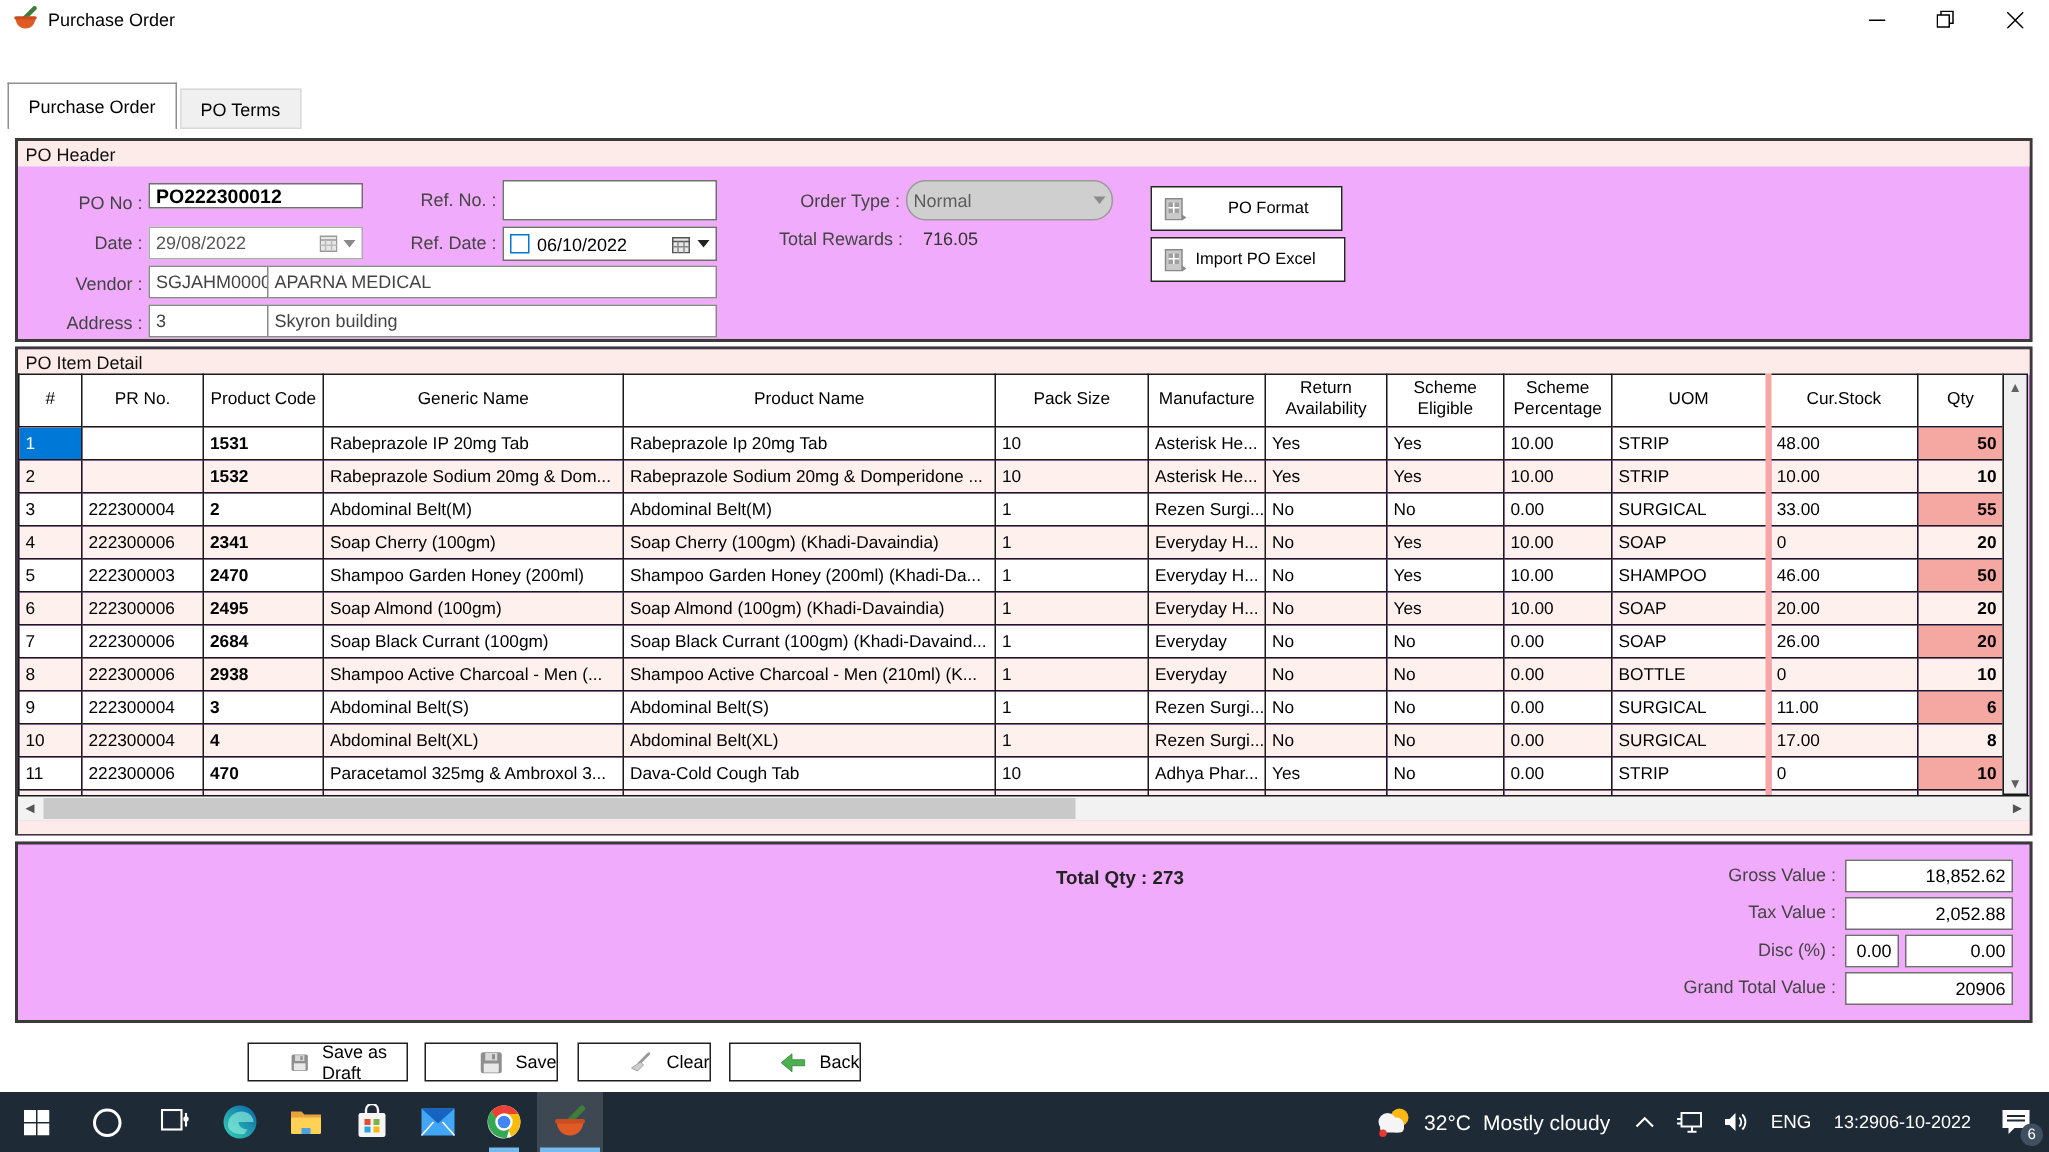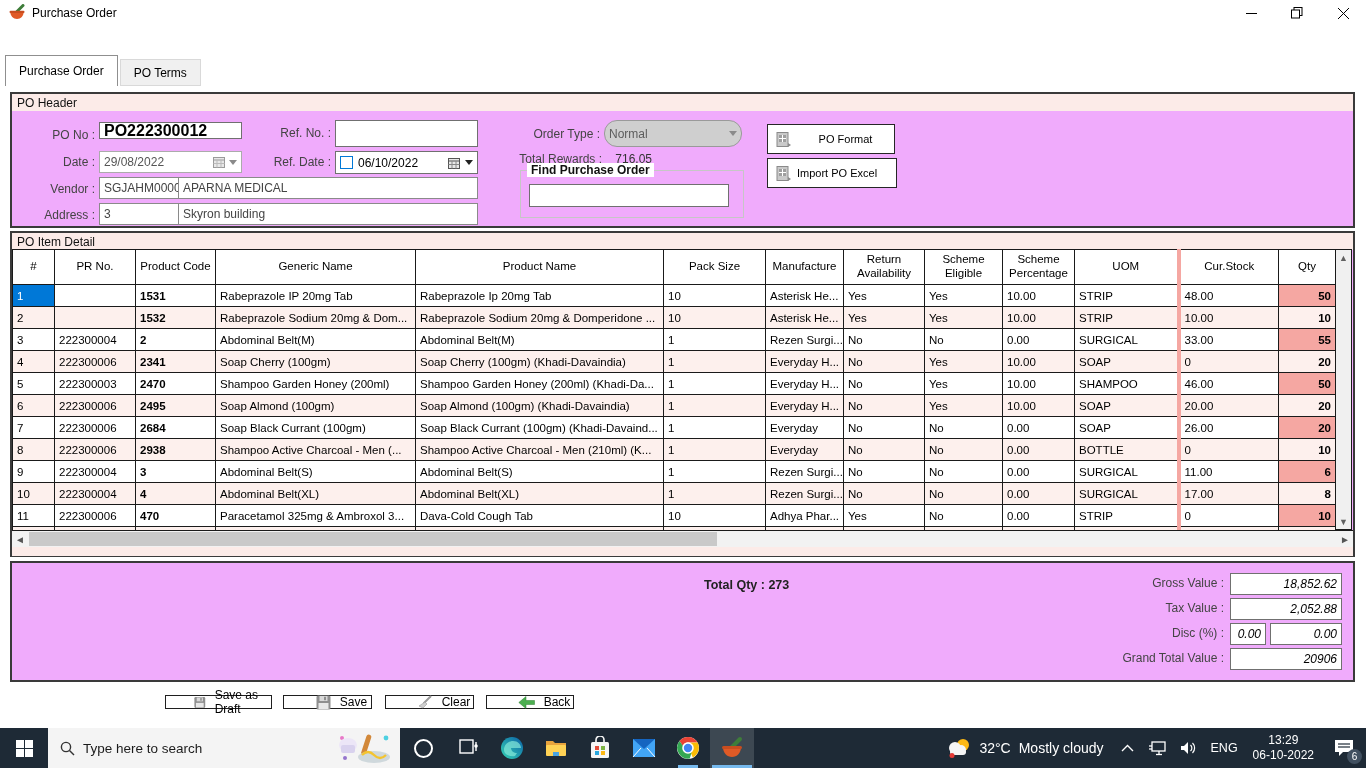--- a/index.html
+++ b/index.html
@@ -23,21 +23,21 @@
   .groupbox { position:absolute; background:#f0abfc; border:2px solid #3a3a3a; }
   .group-title { height:17px; background:#fcebe8; font-size:12px; color:#111; padding:2px 0 0 5px; }
   #po-header { left:10px; top:92px; width:1345px; height:136px; }
   #po-items  { left:10px; top:231px; width:1345px; height:326px; }
   #totals-box{ left:10px; top:561px; width:1345px; height:121px; }
 
   
   .flabel { position:absolute; font-size:12px; color:#444; text-align:right; }
   .tbox { position:absolute; border:1px solid #707070; background:#fff; font-size:12px; color:#000;
           font-family:"Liberation Sans",sans-serif; padding:0 4px; outline:none; }
-  #f-po-no { left:87px; top:28px; width:143px; height:17px; font-weight:bold; font-size:16px; }
+  #f-po-no { left:87px; top:28px; width:143px; height:17px; font-weight:bold; font-size:13px; }
   #f-date  { left:87px; top:57px; width:143px; height:22px; border-color:#ababab; color:#555; display:flex; align-items:center; }
   #f-vendor-code { left:87px; top:83px; width:80px; height:22px; border-color:#8a8a8a; color:#444; display:flex; align-items:center;}
   #f-vendor-name { left:166px; top:83px; width:300px; height:22px; border-color:#8a8a8a; color:#444; display:flex; align-items:center;}
   #f-addr-code { left:87px; top:109px; width:80px; height:22px; border-color:#8a8a8a; color:#444; display:flex; align-items:center;}
   #f-addr-name { left:166px; top:109px; width:300px; height:22px; border-color:#8a8a8a; color:#444; display:flex; align-items:center;}
   #f-ref-no  { left:323px; top:26px; width:143px; height:27px; }
   #f-ref-date{ left:323px; top:57px; width:143px; height:23px; display:flex; align-items:center; gap:5px; }
   #f-order-type { left:592px; top:26px; width:138px; height:27px; background:#cfcfcf; border-color:#9a9a9a;
                   color:#5d5d5d; display:flex; align-items:center;border-radius:13px; }
   .caret-down { width:0; height:0; border-left:4px solid transparent; border-right:4px solid transparent; border-top:5px solid #8a8a8a; }
@@ -72,51 +72,51 @@
   
   #hscroll { position:absolute; left:0; top:297px; width:1341px; height:17px; background:#f2f2f2; border-top:1px solid #1a1a1a; }
   .hs-arrow { position:absolute; top:0; width:16px; height:16px; display:flex; align-items:center; justify-content:center; color:#555; font-size:10px; }
   #hs-thumb { position:absolute; left:17px; top:1px; width:688px; height:14px; background:#c9c9c9; }
   #items-bottom-strip { position:absolute; left:0; top:314px; width:1341px; height:9px; background:#fcebe8; }
 
   
   #total-qty { position:absolute; left:692px; top:15px; font-size:12.5px; font-weight:bold; color:#222; }
   .tot-label { position:absolute; width:210px; left:1002px; text-align:right; font-size:12px; color:#444; }
   .tot-input { position:absolute; border:1px solid #707070; background:#fff; font-size:12px; color:#000;
-               text-align:center; padding:0 4px; height:22px; display:flex; align-items:center; justify-content:flex-end;font-style:italic; }
+               text-align:center; padding:0 4px; height:22px; display:flex; align-items:center; justify-content:flex-end; }
   #gross-in { left:1218px; top:10px;  width:112px; }
   #tax-in   { left:1218px; top:35px;  width:112px; }
   #disc-pct-in { left:1218px; top:60px; width:36px; }
   #disc-val-in { left:1258px; top:60px; width:72px; }
   #grand-in { left:1218px; top:85px; width:112px; }
 
   
-  .foot-btn { position:absolute; top:695px; height:14px; background:#fff; border:1px solid #1f1f1f;
-              display:flex; align-items:center; justify-content:center; gap:9px; font-size:12px; color:#000; cursor:default;padding-left:28px; }
+  .foot-btn { position:absolute; top:695px; height:26px; background:#fff; border:1px solid #1f1f1f;
+              display:flex; align-items:center; justify-content:flex-end; gap:9px; font-size:12px; color:#000; cursor:default;padding-left:28px; }
   #btn-save-draft { left:165px; width:107px; }
   #btn-save { left:283px; width:89px; }
   #btn-clear { left:385px; width:89px; }
   #btn-back { left:486px; width:88px; }
 
   
   #taskbar { position:absolute; left:0; bottom:0; width:1366px; height:40px; background:#1e2a36; display:flex; align-items:stretch; }
   .tb-item { display:flex; align-items:center; justify-content:center; }
   #tb-start { width:48px; }
   #tb-search { width:352px; background:#f4f4f4; display:flex; align-items:center; gap:8px; padding:0 6px 0 12px; position:relative; }
   #tb-search input { flex:1; border:none; background:transparent; font-size:13.5px; color:#202124; outline:none; font-family:"Liberation Sans",sans-serif; }
   #tb-search input::placeholder { color:#1b1b1b; opacity:1; }
   #tb-cortana { width:46px; } #tb-taskview { width:44px; }
   .tb-app { width:44px; position:relative; }
   .tb-app.running::after { content:""; position:absolute; left:12px; right:12px; bottom:0; height:3px; background:#76b9ed; }
   .tb-app.active { background:rgba(255,255,255,0.14); }
   .tb-app.active::after { left:2px; right:2px; }
   #tb-right { margin-left:auto; display:flex; align-items:stretch; color:#fff; }
   #tb-weather { display:flex; align-items:center; gap:8px; padding:16px 10px; font-size:14px; }
   .tray { display:flex; align-items:center; justify-content:center; padding:0 7px; color:#fff; }
-  #tb-clock { display:flex; flex-direction:column; align-items:center; justify-content:center; font-size:12px; line-height:1.25; padding:0 8px; }
+  #tb-clock { display:flex; flex-direction:row; align-items:center; justify-content:flex-start; font-size:12px; line-height:1.25; padding:0 8px; }
   #tb-notif { position:relative; width:44px; display:flex; align-items:center; justify-content:center; }
   #notif-badge { position:absolute; right:4px; bottom:4px; width:15px; height:15px; border-radius:50%; background:#415060;
                  color:#fff; font-size:10px; display:flex; align-items:center; justify-content:center; }
   .checkbox { width:13px; height:13px; border:1px solid #0078d7; background:#fff; display:inline-block; }
 </style>
 </head>
 <body>
 
 <div id="app">
 
@@ -199,24 +199,20 @@
     <div class="tbox" id="f-order-type">
       <span style="flex:1;">Normal</span>
       <span class="caret-down"></span>
     </div>
 
     <div id="total-rewards-row">
       <span style="display:inline-block;width:100px;text-align:right;">Total Rewards :</span>
       <span style="margin-left:10px;color:#333;">716.05</span>
     </div>
 
-    <div id="find-po-group">
-      <span id="find-po-label">Find Purchase Order</span>
-      <div class="tbox" id="find-po-input"></div>
-    </div>
 
     <div class="hdr-btn" id="btn-po-format">
       <svg width="15" height="15" viewBox="0 0 15 15">
         <rect x="1" y="0.5" width="11" height="14" fill="#c9c9c9" stroke="#8a8a8a"></rect>
         <rect x="3" y="3" width="7" height="7" fill="#9e9e9e"></rect>
         <line x1="3" y1="6.5" x2="10" y2="6.5" stroke="#fff"></line>
           <line x1="6.5" y1="3" x2="6.5" y2="10" stroke="#fff"></line>
         <path d="M12 11 l3 2 -3 2 z" fill="#8a8a8a"></path>
       </svg>
       <span style="flex:1;text-align:center;">PO Format</span>
@@ -516,37 +512,20 @@
 
 <div id="taskbar">
   <div class="tb-item" id="tb-start">
     <svg width="17" height="17" viewBox="0 0 17 17">
       <rect x="0" y="0" width="8" height="8" fill="#fff"></rect>
         <rect x="9" y="0" width="8" height="8" fill="#fff"></rect>
       <rect x="0" y="9" width="8" height="8" fill="#fff"></rect>
         <rect x="9" y="9" width="8" height="8" fill="#fff"></rect>
     </svg>
   </div>
-  <div id="tb-search">
-    <svg width="15" height="15" viewBox="0 0 15 15">
-      <circle cx="6" cy="6" r="4.6" fill="none" stroke="#333" stroke-width="1.4"></circle>
-      <line x1="9.5" y1="9.5" x2="14" y2="14" stroke="#333" stroke-width="1.4"></line>
-    </svg>
-    <input type="text" placeholder="Type here to search" style="">
-    <svg width="58" height="32" viewBox="0 0 58 32">
-      <circle cx="6" cy="6" r="2" fill="#e879c8"></circle>
-        <circle cx="50" cy="6" r="2.4" fill="#4dd0e1"></circle>
-      <ellipse cx="12" cy="13" rx="9" ry="7" fill="#ece6f7"></ellipse>
-        <rect x="5" y="13" width="14" height="8" rx="2" fill="#d9d2ee"></rect>
-      <rect x="28" y="2" width="5" height="22" rx="2.5" fill="#d2883a" transform="rotate(18 30 12)"></rect>
-      <ellipse cx="38" cy="25" rx="16" ry="6" fill="#cfd8dc"></ellipse>
-      <path d="M26 23 q6 -6 12 0 q6 6 12 0" stroke="#f4c430" stroke-width="2.4" fill="none"></path>
-      <circle cx="9" cy="26" r="2" fill="#9575cd"></circle>
-    </svg>
-  </div>
   <div class="tb-item" id="tb-cortana">
     <div style="width:19px;height:19px;border:2px solid #fff;border-radius:50%;"></div>
   </div>
   <div class="tb-item" id="tb-taskview">
     <svg width="19" height="19" viewBox="0 0 19 19">
       <rect x="1" y="1" width="13" height="13" fill="none" stroke="#fff" stroke-width="1.4"></rect>
       <line x1="17" y1="3" x2="17" y2="12" stroke="#fff" stroke-width="1.4"></line>
       <circle cx="17" cy="7" r="1.8" fill="#fff"></circle>
     </svg>
   </div>

